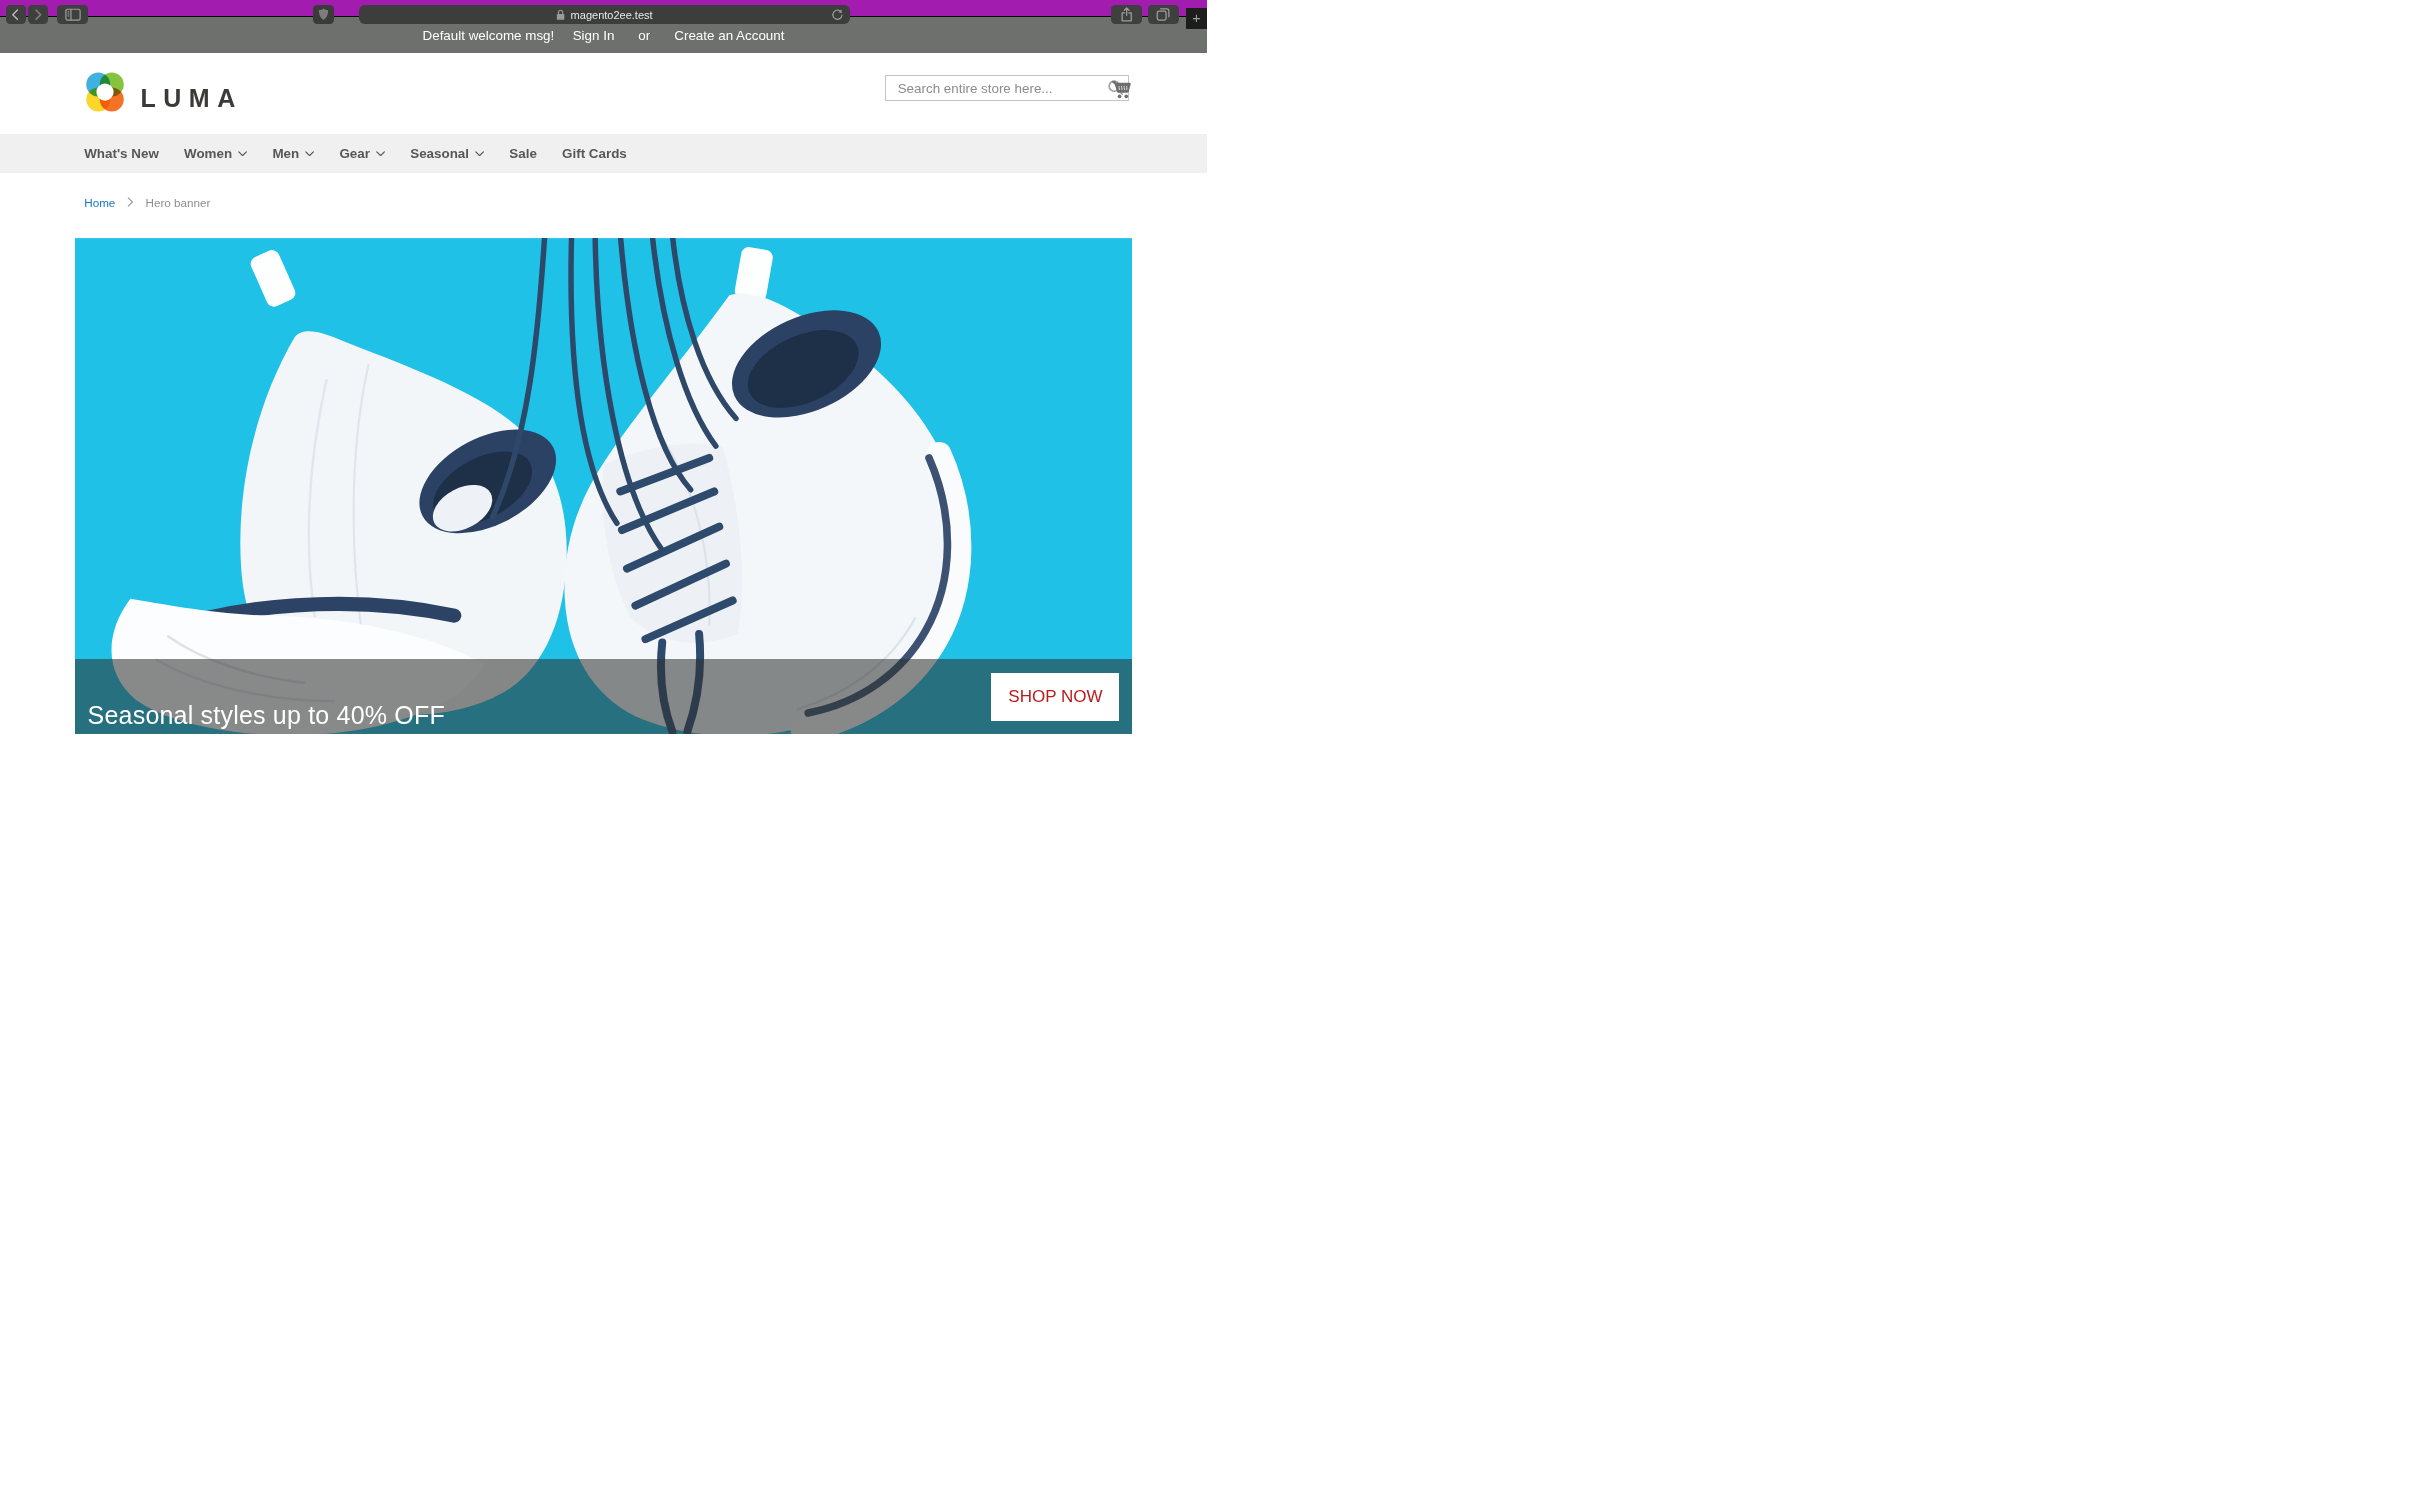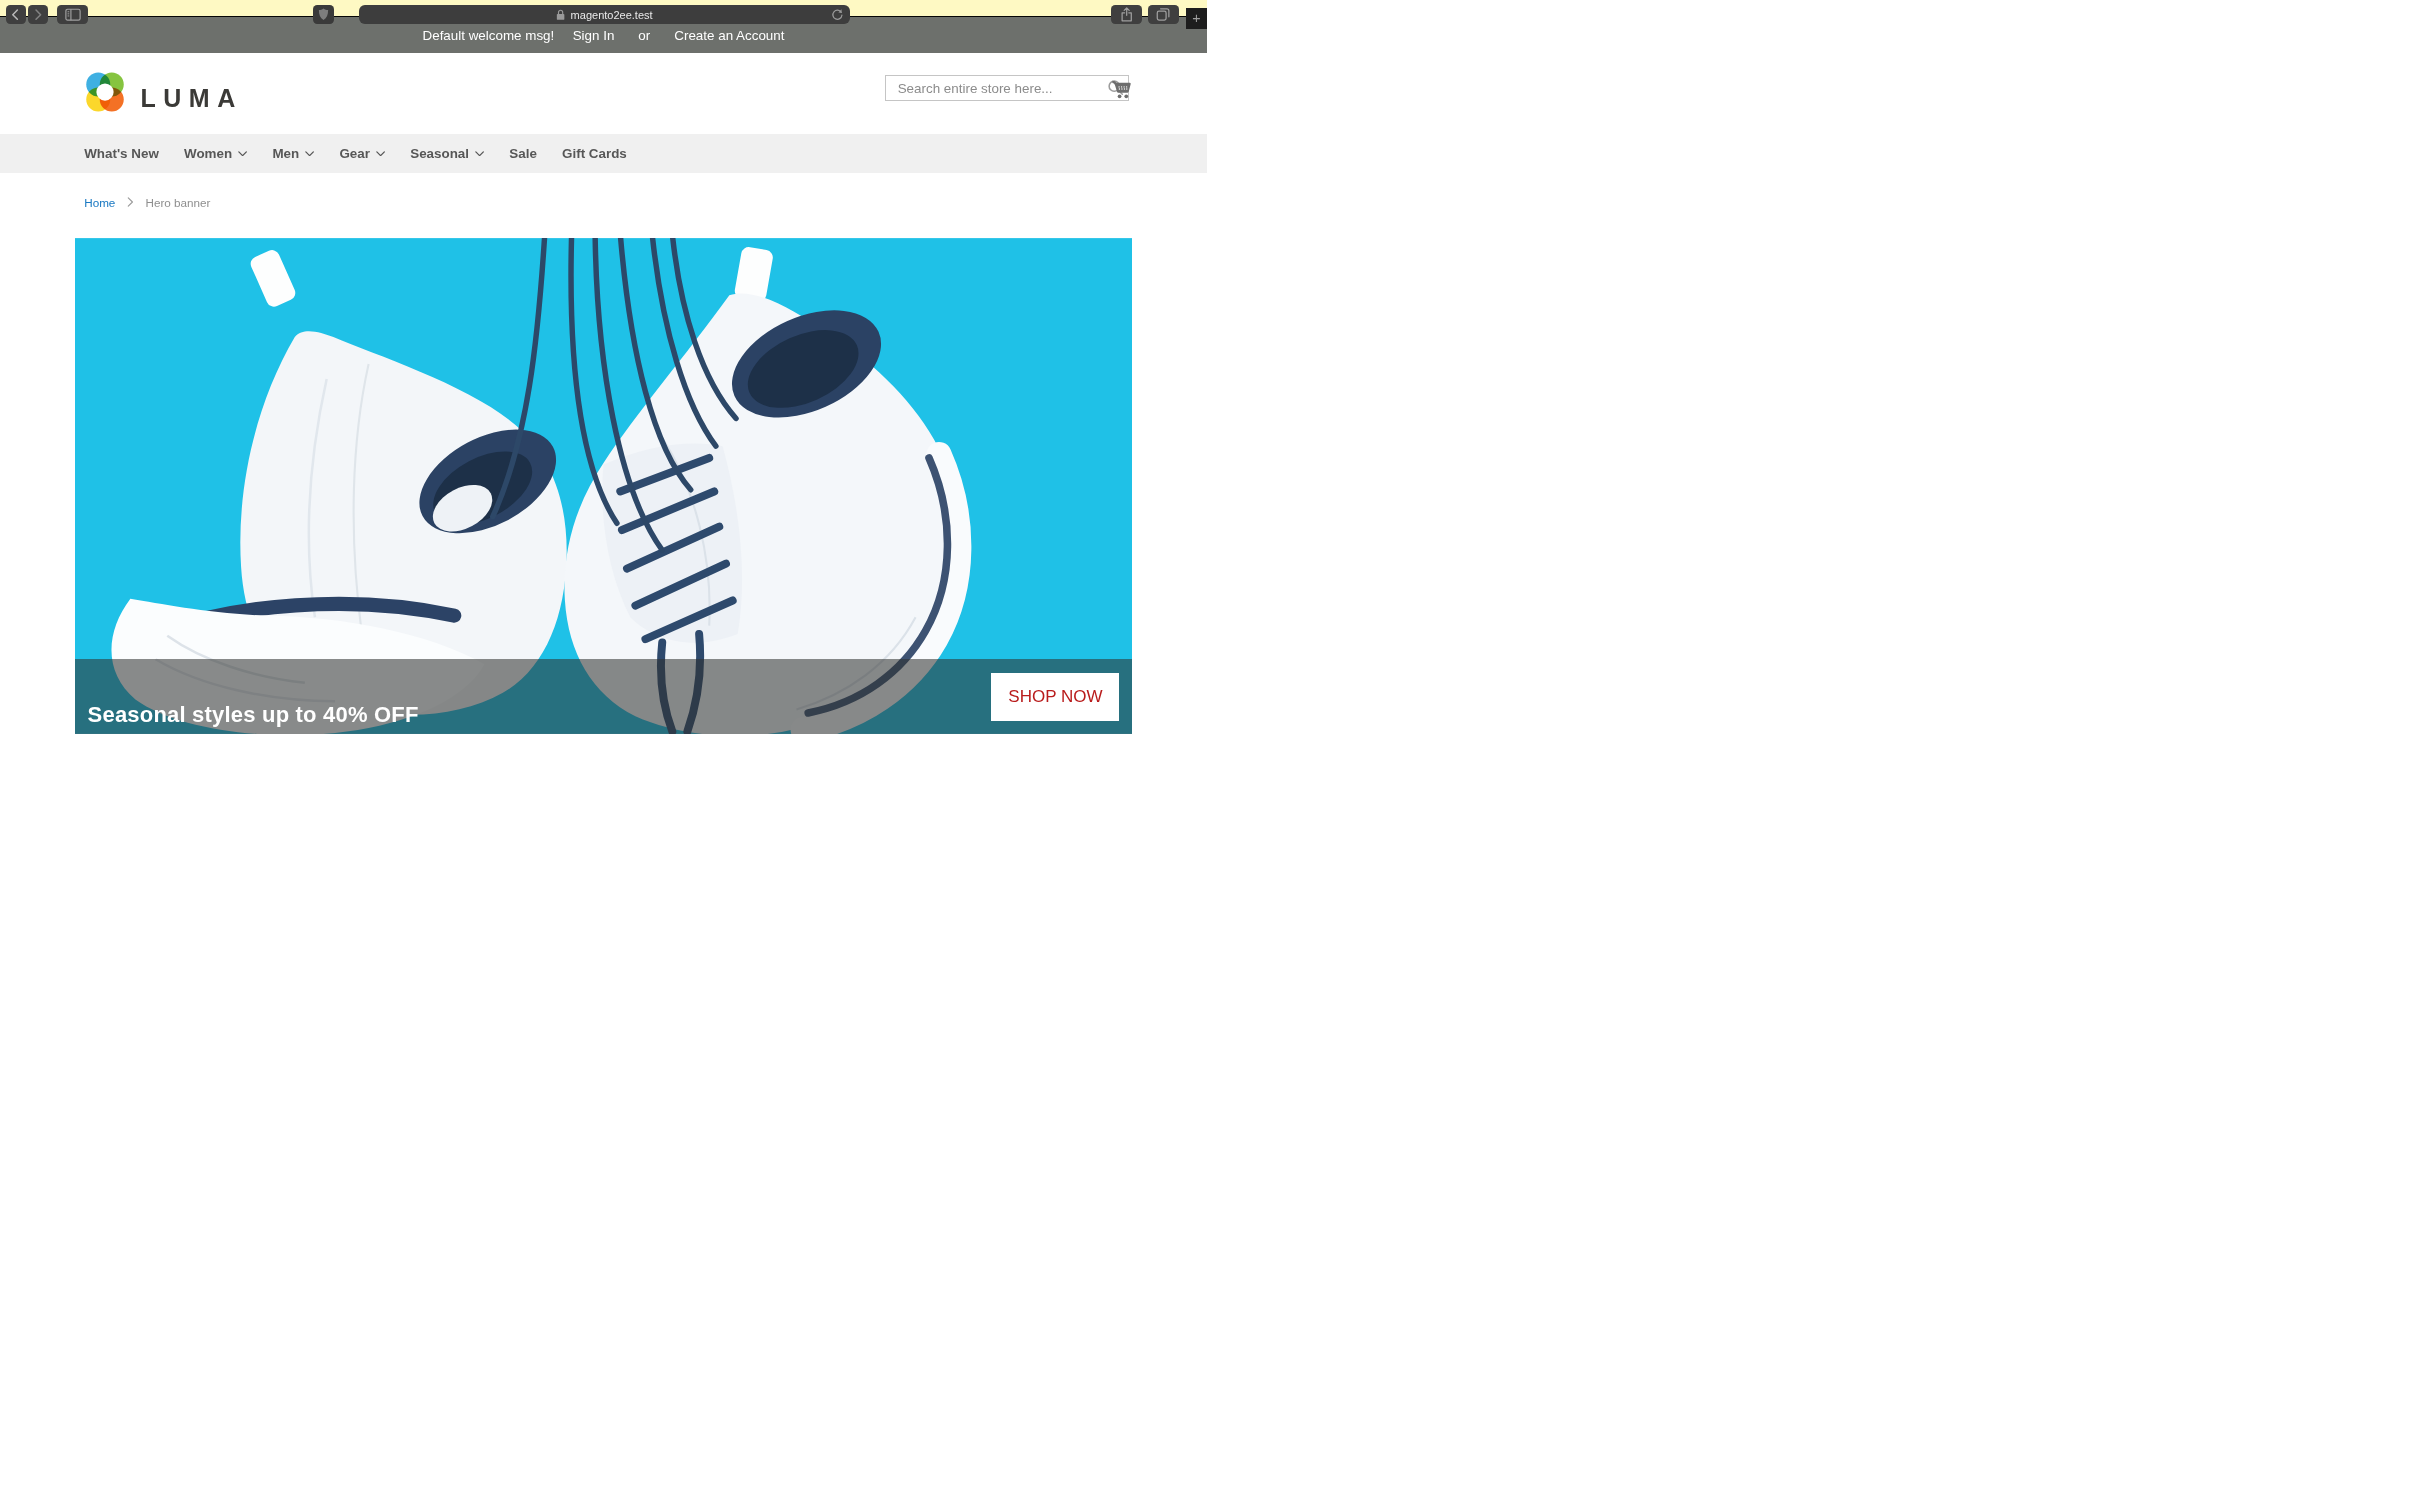--- a/index.html
+++ b/index.html
@@ -3,21 +3,21 @@
 <meta charset="utf-8">
 <style>
   * { box-sizing: border-box; }
   html,body { margin:0; padding:0; }
   body {
     width:1207px; height:753px; background:#fff; position:relative;
     font-family:"Liberation Sans", sans-serif; overflow:hidden;
   }
 
   
-  .chrome { position:relative; height:17px; background:#fef9c3; border-bottom:0.8px solid #050505; }
+  .chrome { position:relative; height:17px; background:#a21caf; border-bottom:0.8px solid #050505; }
   .chrome-btn {
     position:absolute; top:5px; height:19px; border-radius:4.2px; background:#3f3f3f;
     display:flex; align-items:center; justify-content:center;
   }
   .btn-back    { left:5.9px;   width:20px; }
   .btn-forward { left:28px;  width:20px; }
   .btn-sidebar { left:57px;  width:31px; }
   .btn-shield  { left:313px; width:21px; background:#3a3a3a; }
   .btn-share   { left:1111px; width:31px; }
   .btn-tabs    { left:1148px; width:31px; }
@@ -78,21 +78,21 @@
   .breadcrumbs .current { color:#8f8f8f; }
 
   
   .banner { position:relative; width:1057px; height:496px; margin:29px auto 0; overflow:hidden; }
   .banner svg.scene { position:absolute; left:0; top:0; }
   .hero-overlay {
     position:absolute; left:0; right:0; bottom:0; height:75px;
     background:rgba(47,48,46,0.56);
     display:flex; align-items:center; justify-content:space-between; padding:0 12.6px;
   }
-  .hero-headline { color:#fff; font-size:22px; font-weight:700; letter-spacing:0.2px;margin-top:37px; }
+  .hero-headline { color:#fff; font-size:25px; font-weight:400; letter-spacing:0.2px;margin-top:37px; }
   .hero-cta {
     width:128px; height:48px; background:#fff; border:none; cursor:pointer;
     font-family:"Liberation Sans", sans-serif; font-size:17px; color:#b91c1c;
     display:flex; align-items:center; justify-content:center;
   }
 
   .icon-stroke { fill:none; stroke-linecap:round; stroke-linejoin:round; }
 </style>
 </head>
 <body>

